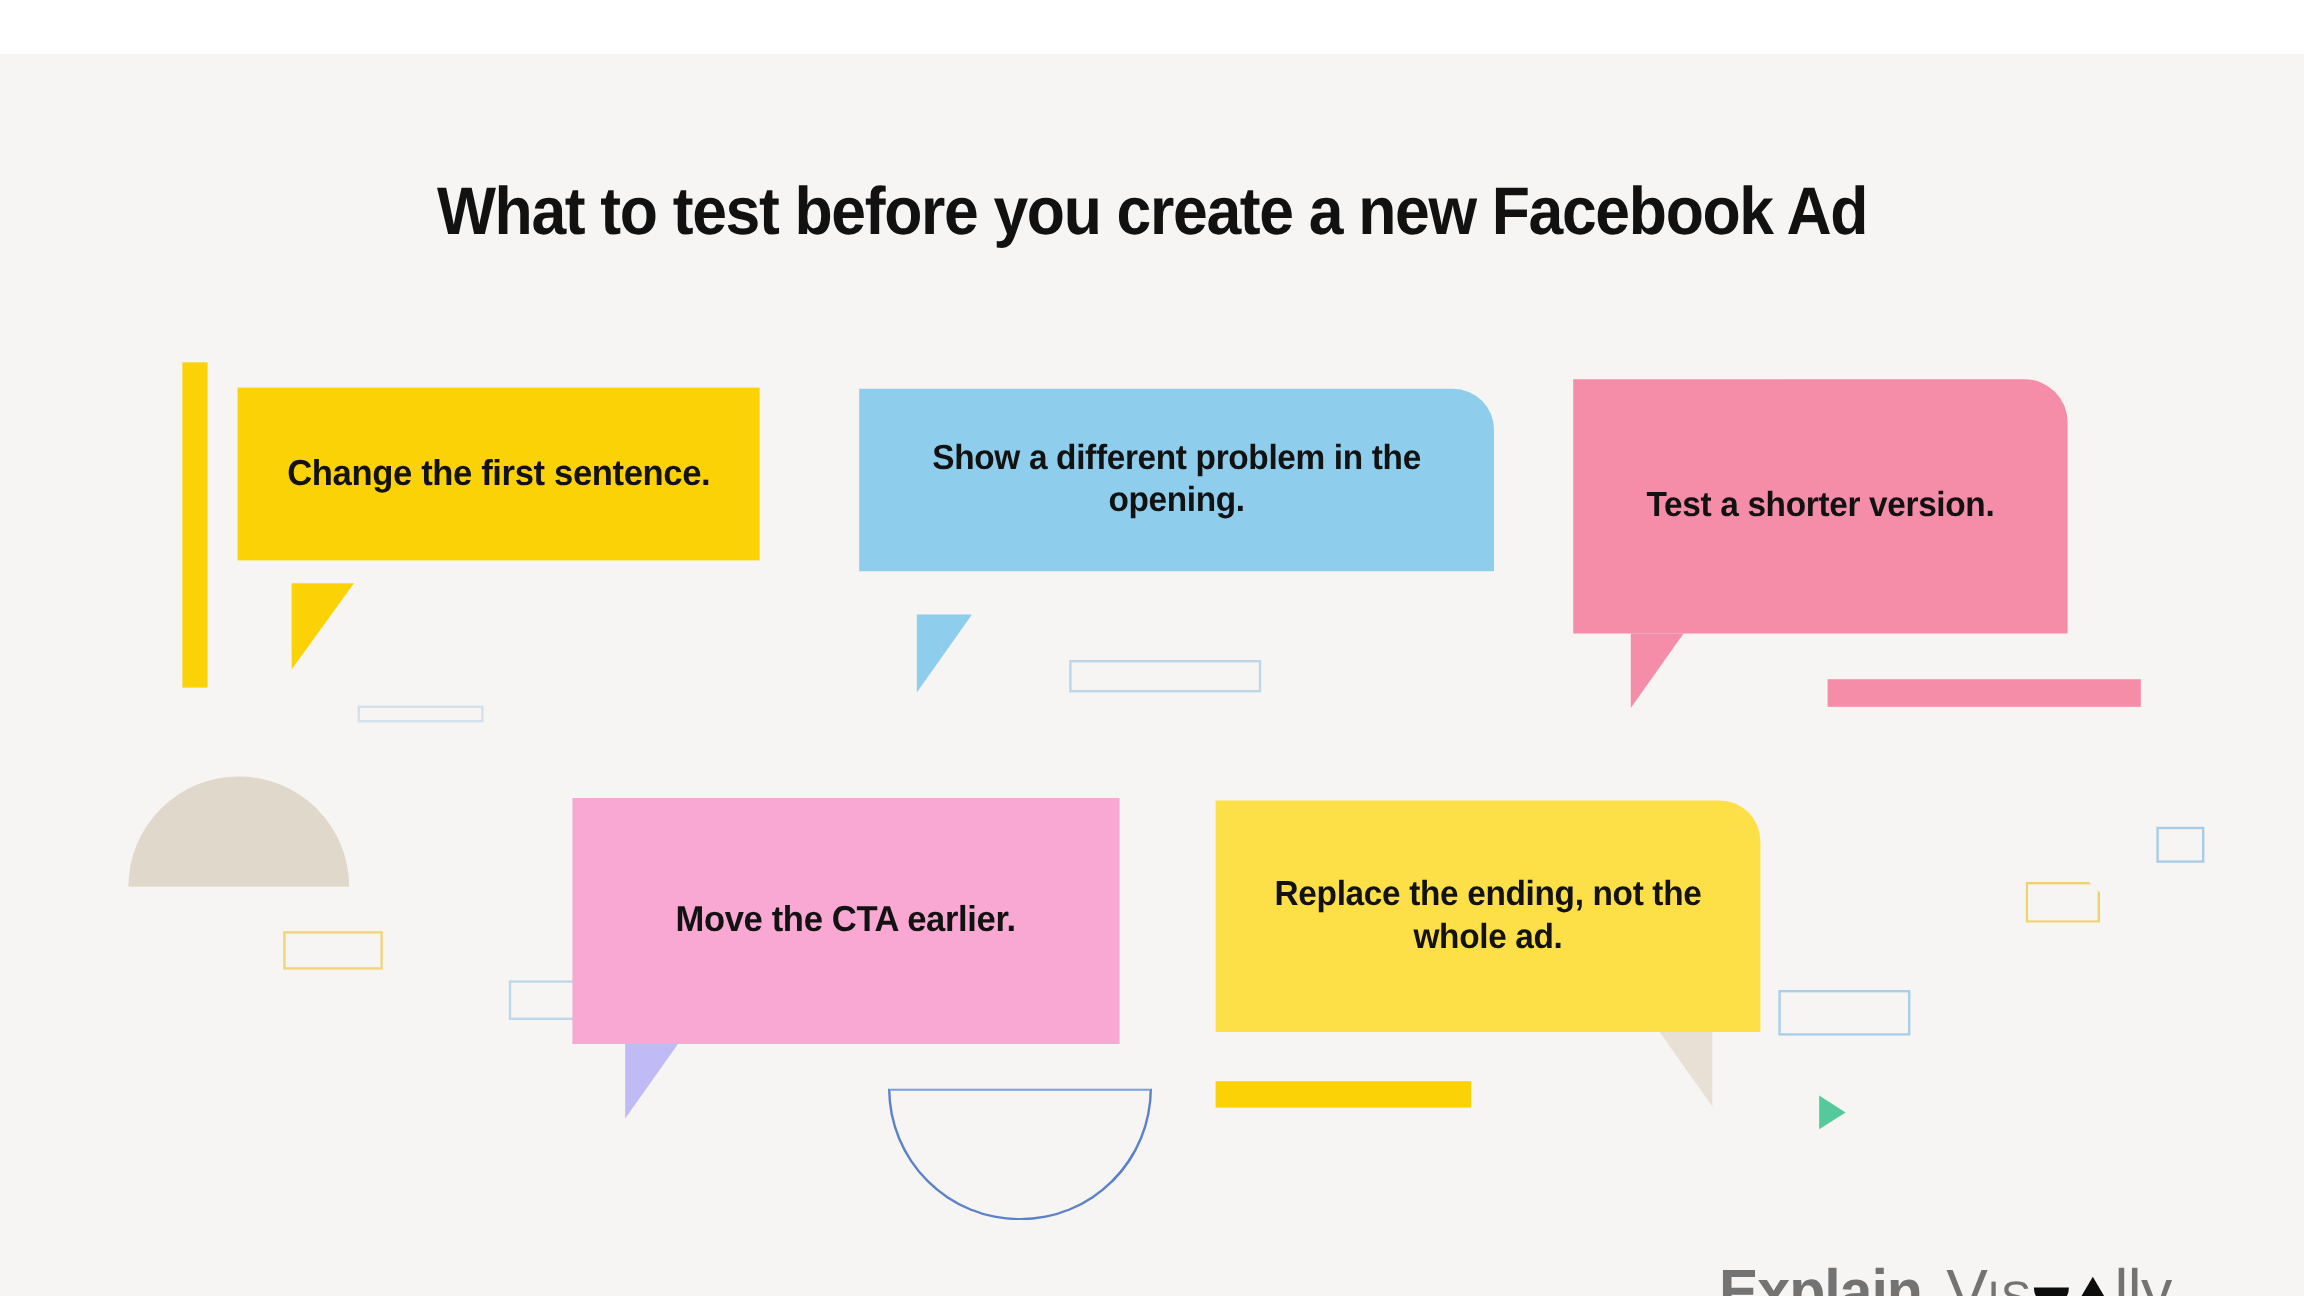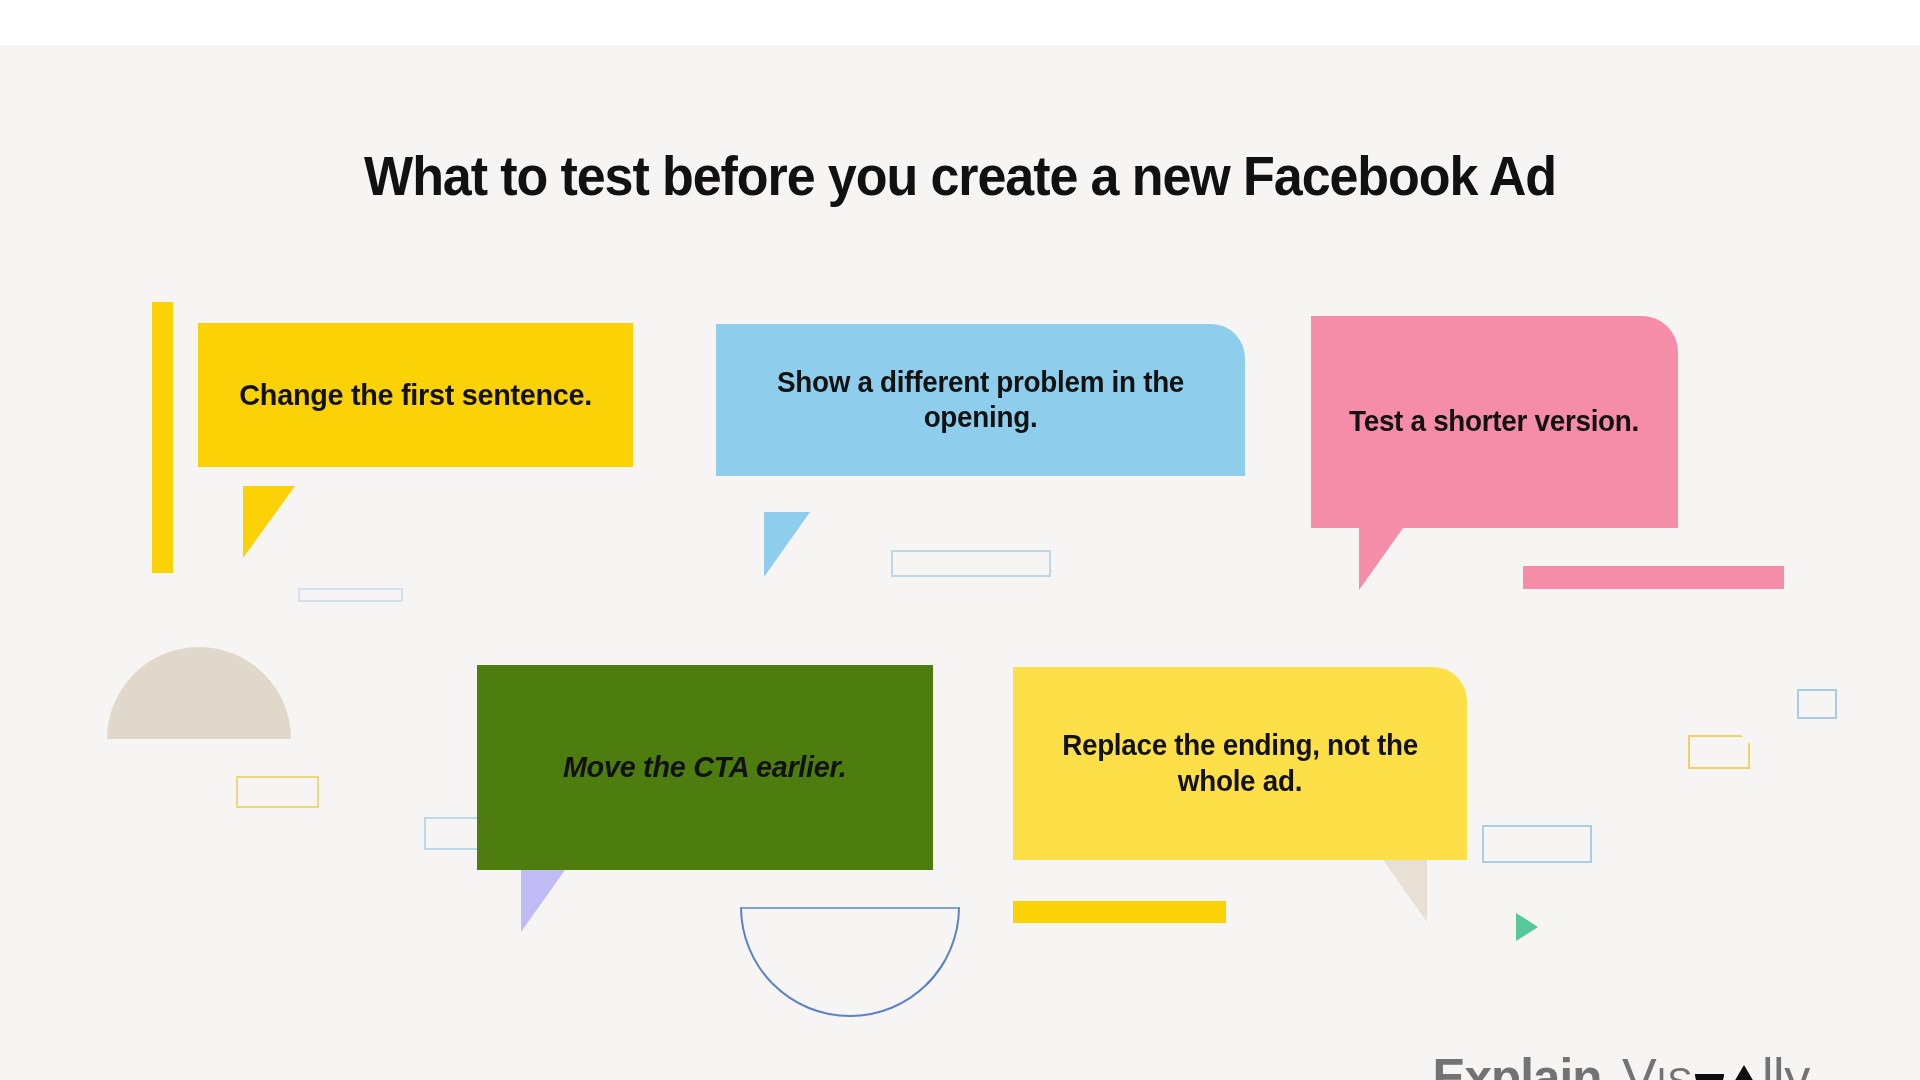--- a/index.html
+++ b/index.html
@@ -96,21 +96,21 @@
   }
   #bubble-blue .bubble-text { font-size: 29px; }
   #bubble-blue .tail {
     left: 48px; top: 188px;
     border-left: 46px solid #8ecdeb;
     border-bottom: 65px solid transparent;
   }
 
   
   #bubble-pink {
-    left: 1311px; top: 271px; width: 367px; height: 212px;
+    left: 1311px; top: 271px; width: 412px; height: 212px;
     border-top-right-radius: 36px;
   }
   #bubble-pink .bubble-body {
     background: #f58ca8;
     border-top-right-radius: 36px;
   }
   #bubble-pink .bubble-text { font-size: 29px; }
   #bubble-pink .tail {
     left: 48px; top: 212px;
     border-left: 44px solid #f58ca8;
@@ -120,21 +120,21 @@
     position: absolute;
     left: 1523px; top: 521px;
     width: 261px; height: 23px;
     background: #f58ca8;
   }
 
   
   #bubble-purple {
     left: 477px; top: 620px; width: 456px; height: 205px;
   }
-  #bubble-purple .bubble-body { background: #4d7c0f; font-style: italic; }
+  #bubble-purple .bubble-body { background: #f9a8d4; }
   #bubble-purple .bubble-text { font-size: 30px; }
   #bubble-purple .tail {
     left: 44px; top: 205px;
     border-left: 44px solid #c0bbf5;
     border-bottom: 62px solid transparent;
   }
 
   
   #bubble-beige {
     left: 1013px; top: 622px; width: 454px; height: 193px;

